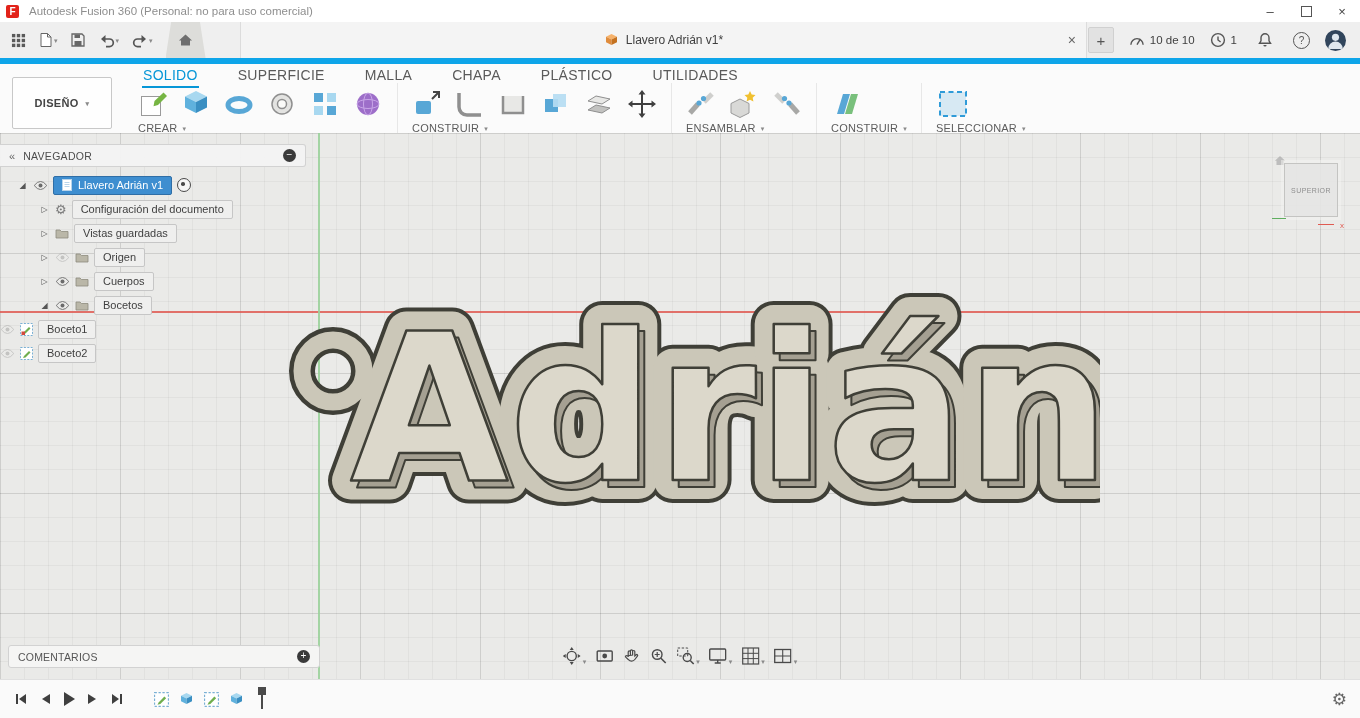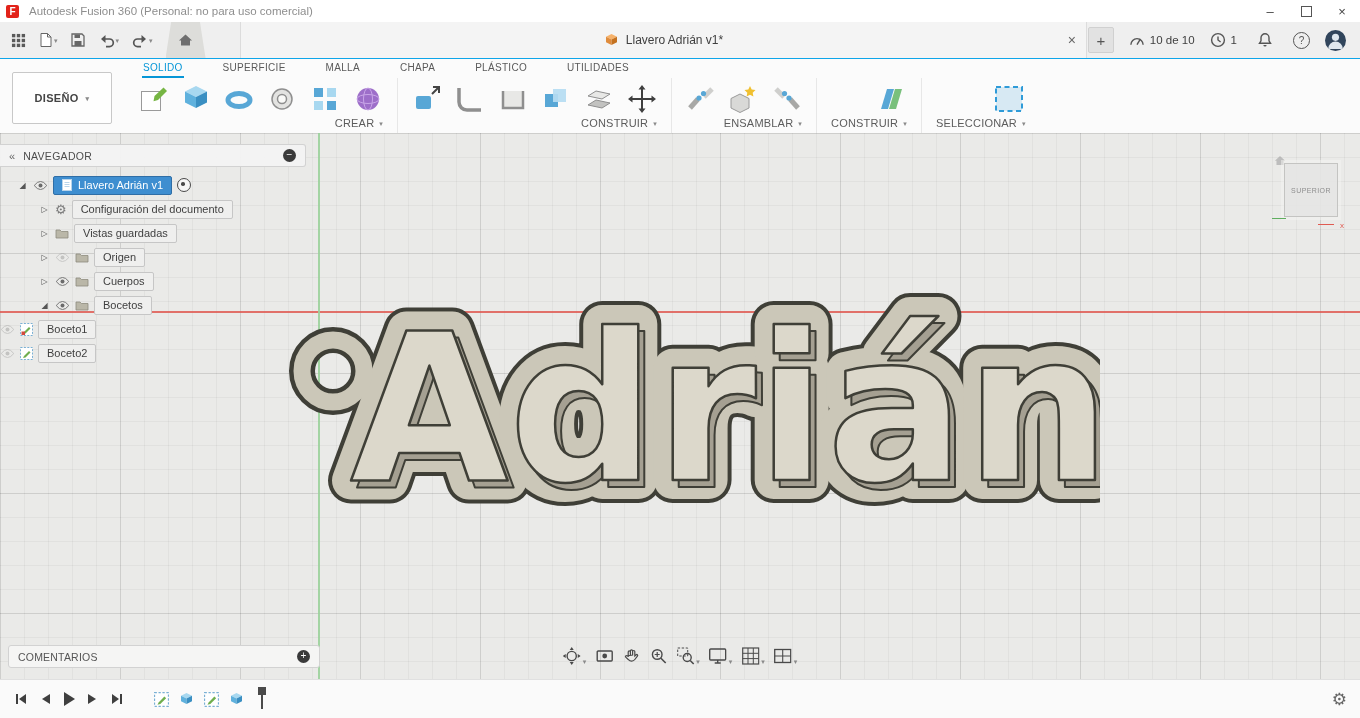--- a/index.html
+++ b/index.html
@@ -9,21 +9,21 @@
   
   .titlebar{height:22px;display:flex;align-items:center;padding-left:6px;background:#fff}
   .logo{width:13px;height:13px;background:#e2231a;color:#fff;font-size:10px;font-weight:bold;
         display:flex;align-items:center;justify-content:center;border-radius:2px;flex:none}
   .tb-title{font-size:11.5px;color:#8e8e8e;margin-left:10px;white-space:nowrap}
   .win-controls{margin-left:auto;display:flex;height:100%}
   .win-btn{width:36px;display:flex;align-items:center;justify-content:center;color:#444;font-size:13px}
   .max-box{width:9px;height:9px;border:1.2px solid #555}
 
   
-  .toolbar{position:relative;height:36px;background:#efefef;border-bottom:1px solid #0ea5e9;
+  .toolbar{position:relative;height:36px;background:#efefef;border-bottom:6px solid #0ea5e9;
            display:flex;align-items:flex-end}
   .tb-left{display:flex;align-items:center;height:100%;padding-left:6px;gap:2px}
   .ticon{display:flex;align-items:center;padding:0 5px;height:100%}
   .car{font-size:7px;color:#8a8a8a;line-height:1}
   .home-tab{width:40px;height:100%;background:#ddddda;clip-path:polygon(14% 0,86% 0,100% 100%,0 100%);
             display:flex;align-items:center;justify-content:center;margin-left:6px}
   .doc-tab{position:absolute;left:240px;width:845px;top:0;height:36px;background:#f4f4f4;
            border-left:1px solid #dcdcdc;border-right:1px solid #dcdcdc;
            display:flex;align-items:center;justify-content:center;gap:7px}
   .doc-tab-label{font-size:12px;color:#3f3f3f}
@@ -38,25 +38,25 @@
                display:flex;align-items:center;justify-content:center;font-size:10px;color:#555}
   .avatar{width:21px;height:21px;border-radius:50%;background:#31455c;overflow:hidden;
           display:flex;align-items:center;justify-content:center}
 
   
   .ribbon{height:75px;background:#fbfbfb;border-bottom:1px solid #d8d8d8;display:flex}
   .ws-box{margin:13px 12px 10px 12px;width:98px;border:1px solid #c8c8c8;background:#fefefe;
           border-radius:2px;display:flex;align-items:center;justify-content:center;gap:7px;
           font-size:11px;font-weight:bold;color:#444;letter-spacing:.3px}
   .ribbon-main{position:relative;flex:1}
-  .rtabs{position:absolute;top:1px;left:18px;display:flex;gap:38px;font-size:10px;color:#5a5a5a}
+  .rtabs{position:absolute;top:1px;left:18px;display:flex;gap:38px;font-size:14px;color:#5a5a5a}
   .rtab{padding:2px 1px 3px;letter-spacing:.3px}
   .rtab.active{color:#0696d7;border-bottom:2px solid #0696d7}
   .rgroups{position:absolute;top:19px;left:0;bottom:0;display:flex}
-  .rgroup{display:flex;flex-direction:column;align-items:flex-end;justify-content:space-between;
+  .rgroup{display:flex;flex-direction:column;align-items:flex-start;justify-content:space-between;
           padding:3px 14px 5px;border-left:1px solid #e7e7e7}
   .rgroup:first-child{border-left:none}
   .ricons{display:flex;align-items:center;gap:13px;height:38px}
   .rlabel{font-size:11px;color:#5c5c5c;display:flex;gap:5px;align-items:center;letter-spacing:.2px}
 
   
   .canvas{position:absolute;top:133px;left:0;right:0;bottom:38px;background:#eaeae8;overflow:hidden;
     background-image:
       linear-gradient(rgba(0,0,0,.085) 1px,transparent 1px),
       linear-gradient(90deg,rgba(0,0,0,.085) 1px,transparent 1px),

